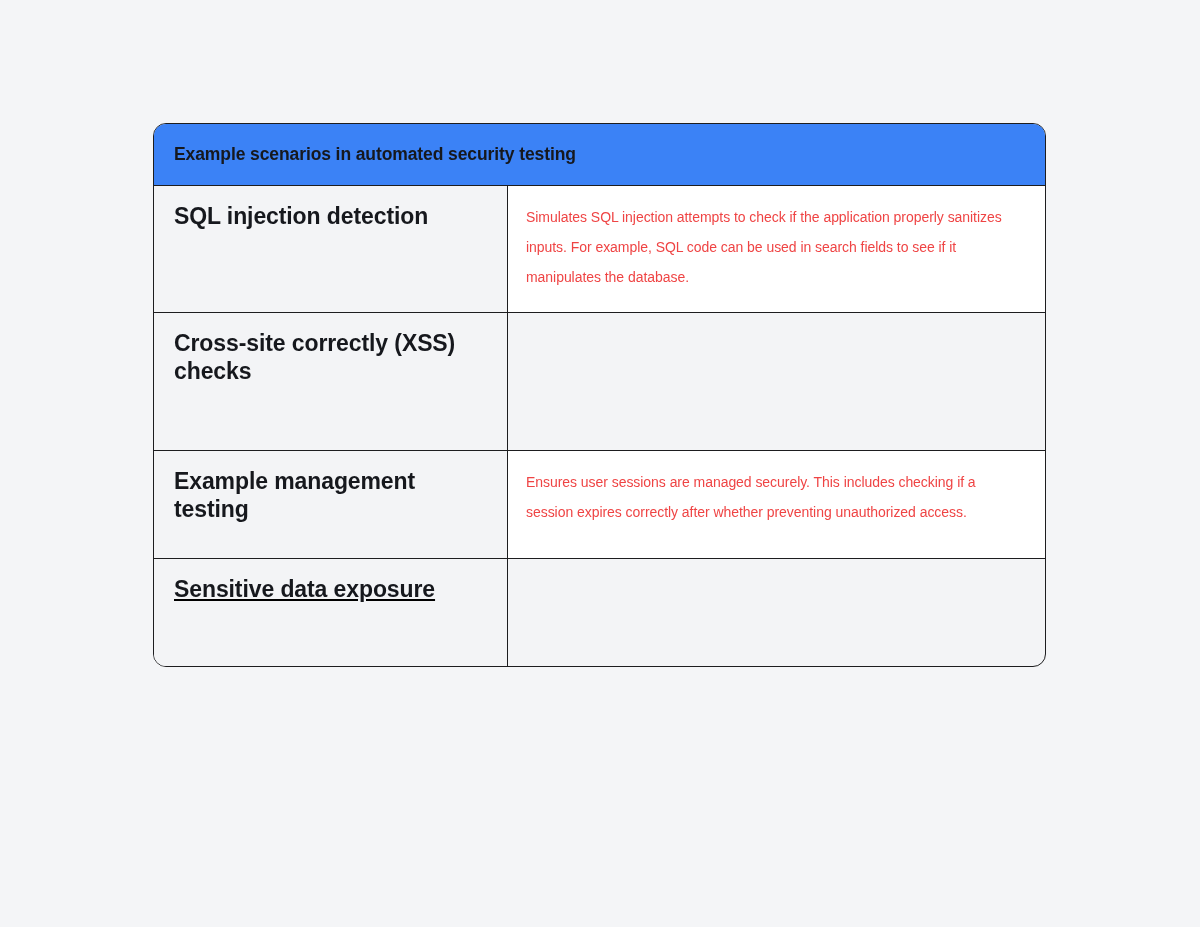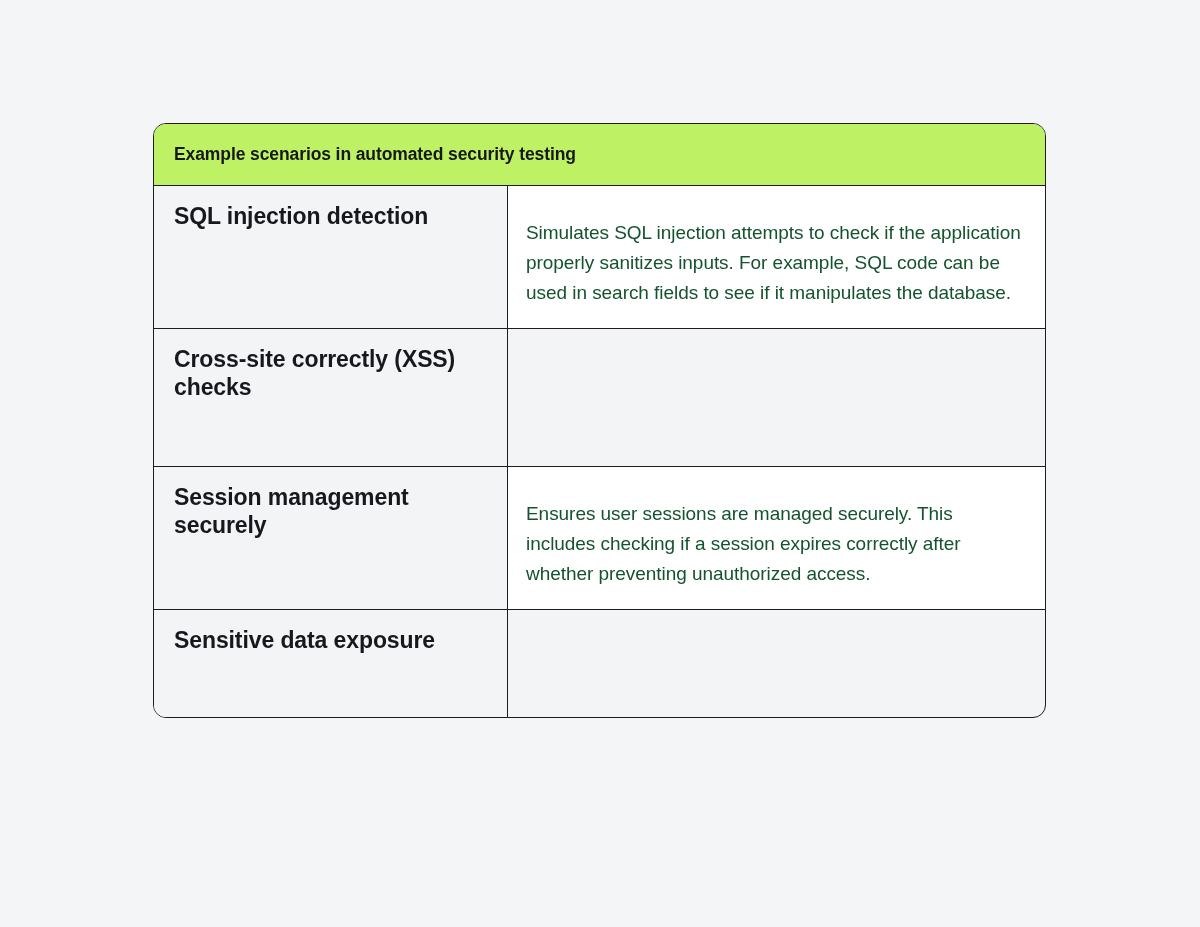--- a/index.html
+++ b/index.html
@@ -29,21 +29,21 @@
     width: 893px;
     box-sizing: border-box;
     background: #f3f4f6;
     border: 1px solid #1d1d1f;
     border-radius: 13px;
     overflow: hidden;
   }
 
   
   .table-header {
-    background: #bef264;
+    background: #3b82f6;
     padding: 18px 20px 19px 20px;
     border-bottom: 1px solid #1d1d1f;
   }
   .table-header-title {
     font-size: 17.5px;
     font-weight: bold;
     color: #16181d;
     letter-spacing: -0.1px;
     line-height: 24px;
   }
@@ -74,33 +74,32 @@
     letter-spacing: -0.1px;
   }
 
   .cell-desc {
     flex: 1 1 auto;
     box-sizing: border-box;
     background: #ffffff;
     padding: 16px 24px 20px 18px;
   }
   .cell-desc-text {
-    font-size: 19px;
+    font-size: 14px;
     font-weight: normal;
-    color: #14532d;
+    color: #ef4444;
     line-height: 30px;
     letter-spacing: -0.05px;
-    margin-top: 16px;
   }
 
   
   .row-0 .cell-label, .row-0 .cell-desc { min-height: 107px; }
   .row-1 .cell-label, .row-1 .cell-desc { min-height: 137px; }
   .row-2 .cell-label, .row-2 .cell-desc { min-height: 107px; }
-  .row-3 .cell-label, .row-3 .cell-desc { min-height: 107px; }
+  .row-3 .cell-label, .row-3 .cell-desc { min-height: 107px; text-decoration: underline; }
 </style>
 </head>
 <body>
 
 <div class="page">
 
   <div class="table-card">
 
     <div class="table-header">
       <div class="table-header-title">Example scenarios in automated security testing</div>
@@ -116,21 +115,21 @@
     </div>
 
     <div class="table-row row-1">
       <div class="cell-label">
         <div class="cell-label-text">Cross-site correctly (XSS) checks</div>
       </div>
     </div>
 
     <div class="table-row row-2">
       <div class="cell-label">
-        <div class="cell-label-text">Session management securely</div>
+        <div class="cell-label-text">Example management testing</div>
       </div>
       <div class="cell-desc">
         <div class="cell-desc-text">Ensures user sessions are managed securely. This includes checking if a session expires correctly after whether preventing unauthorized access.</div>
       </div>
     </div>
 
     <div class="table-row row-3">
       <div class="cell-label">
         <div class="cell-label-text">Sensitive data exposure</div>
       </div>

